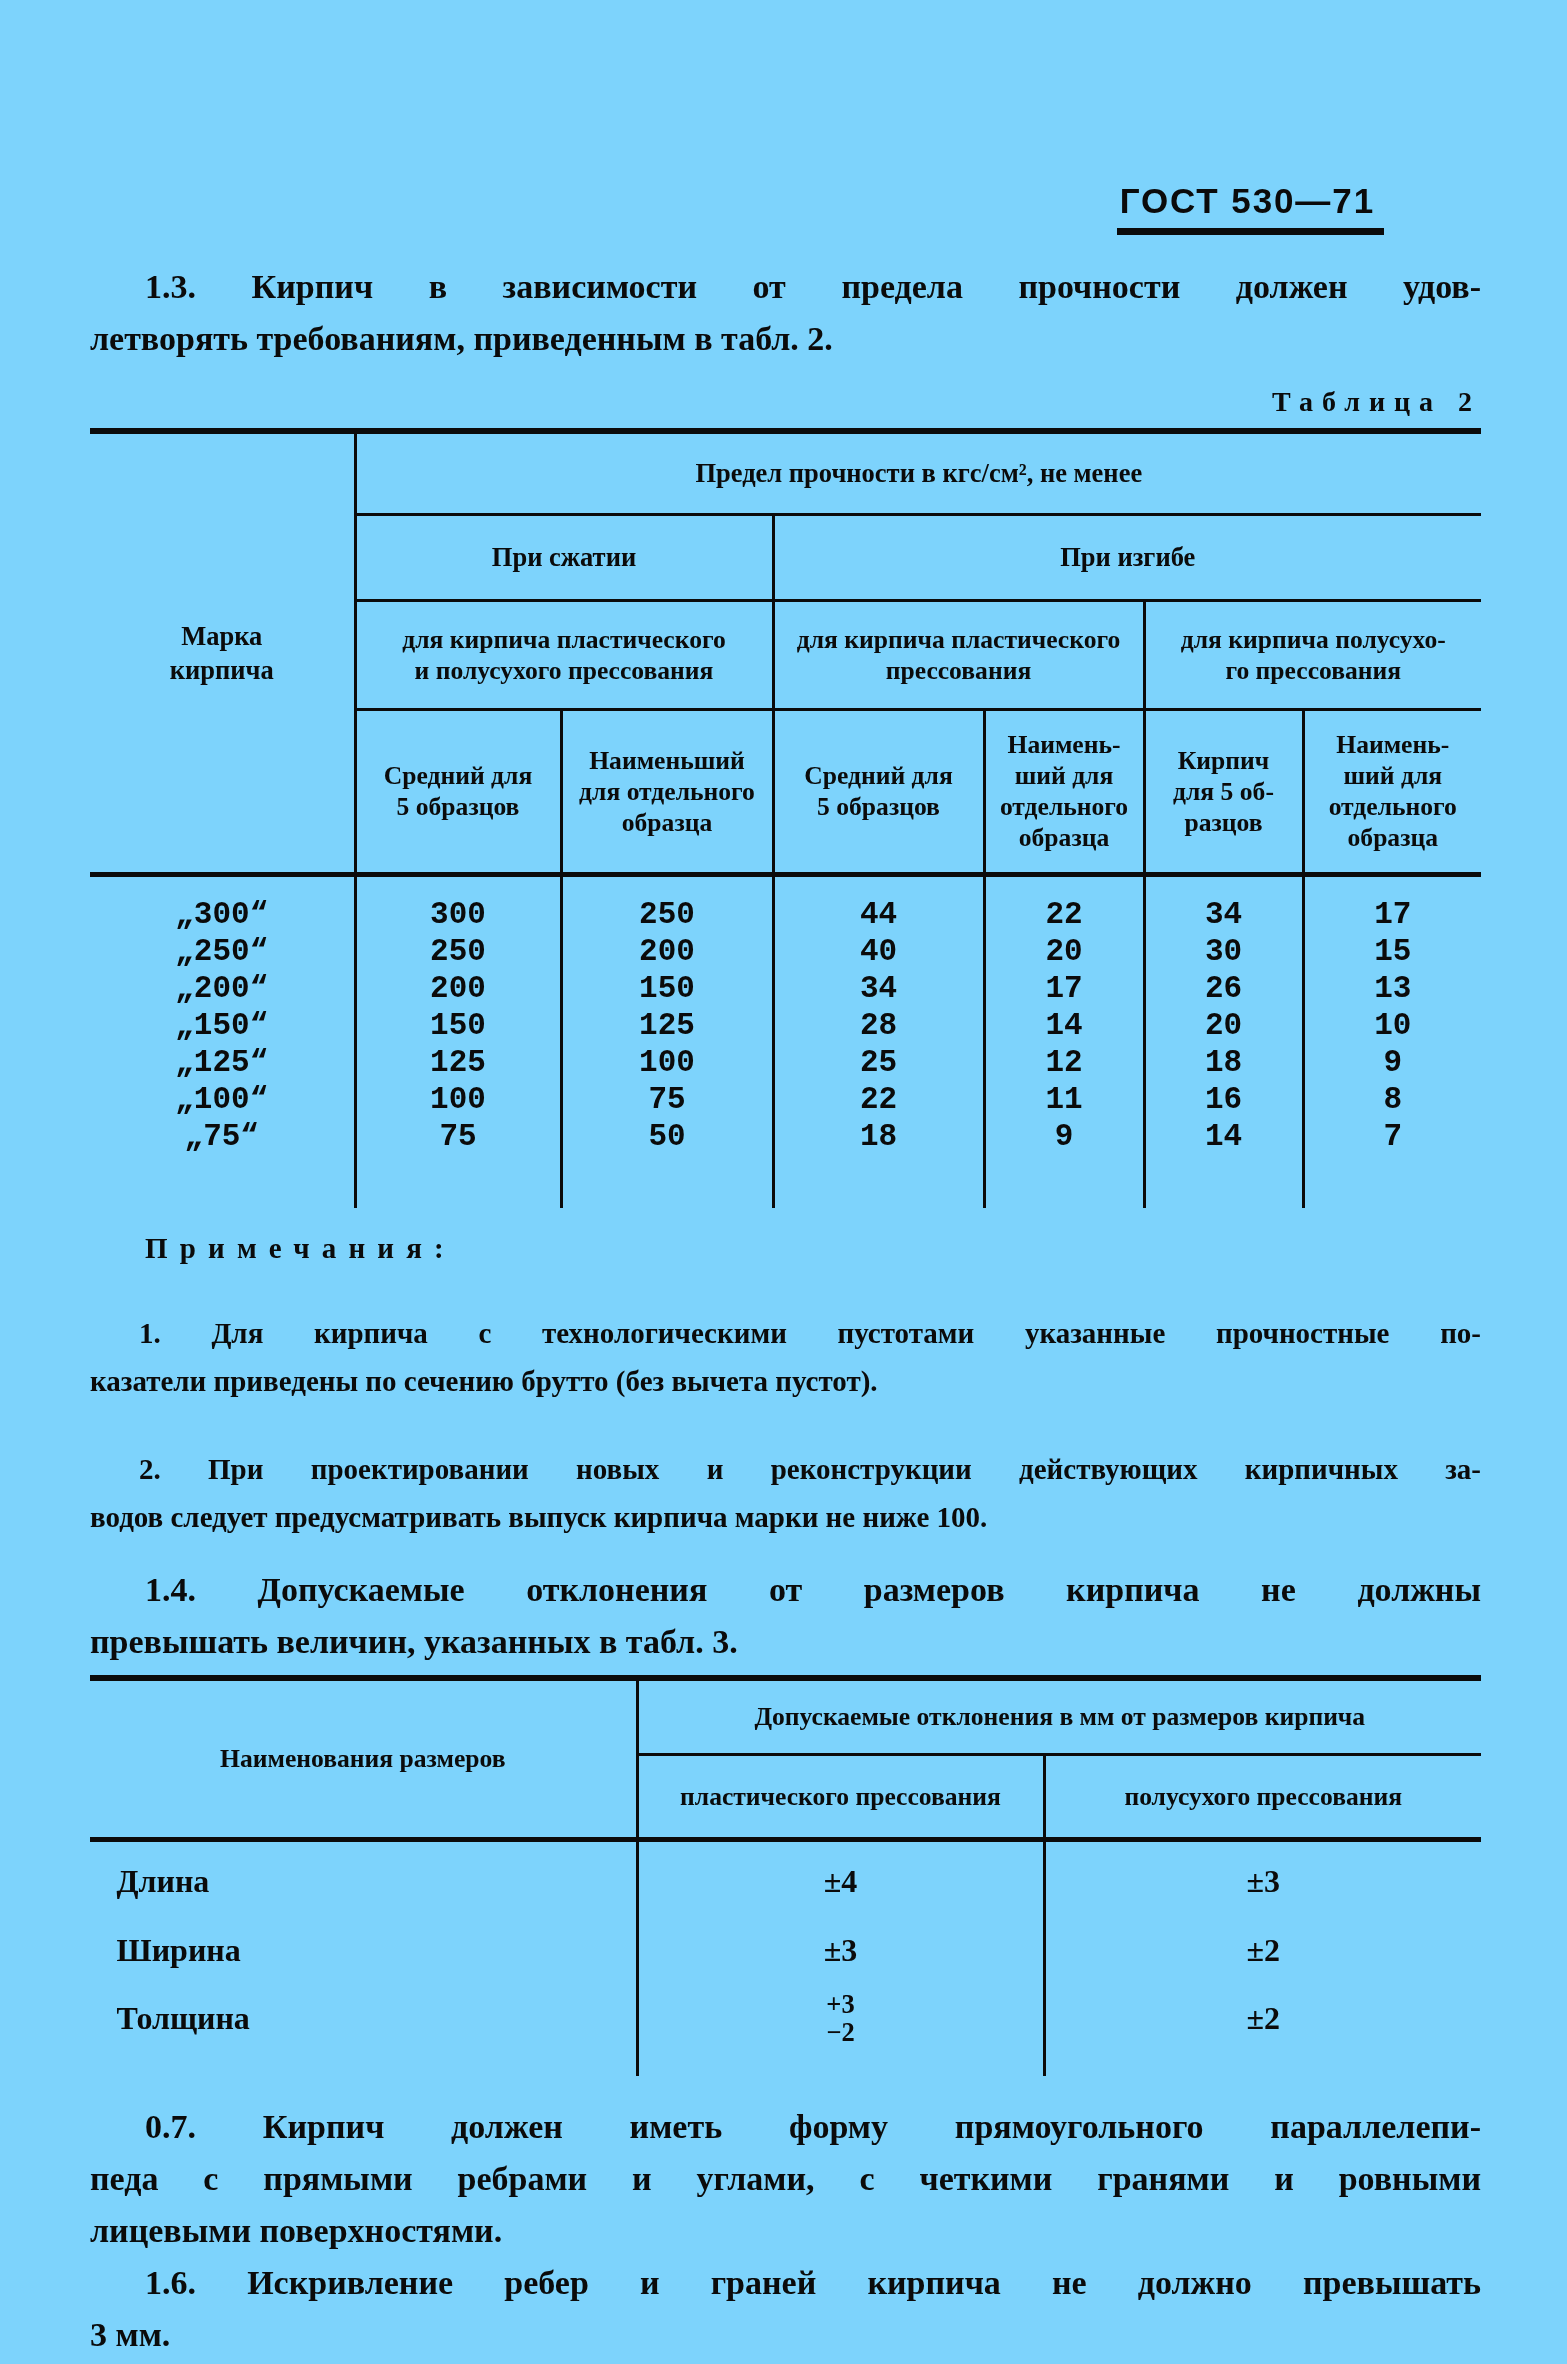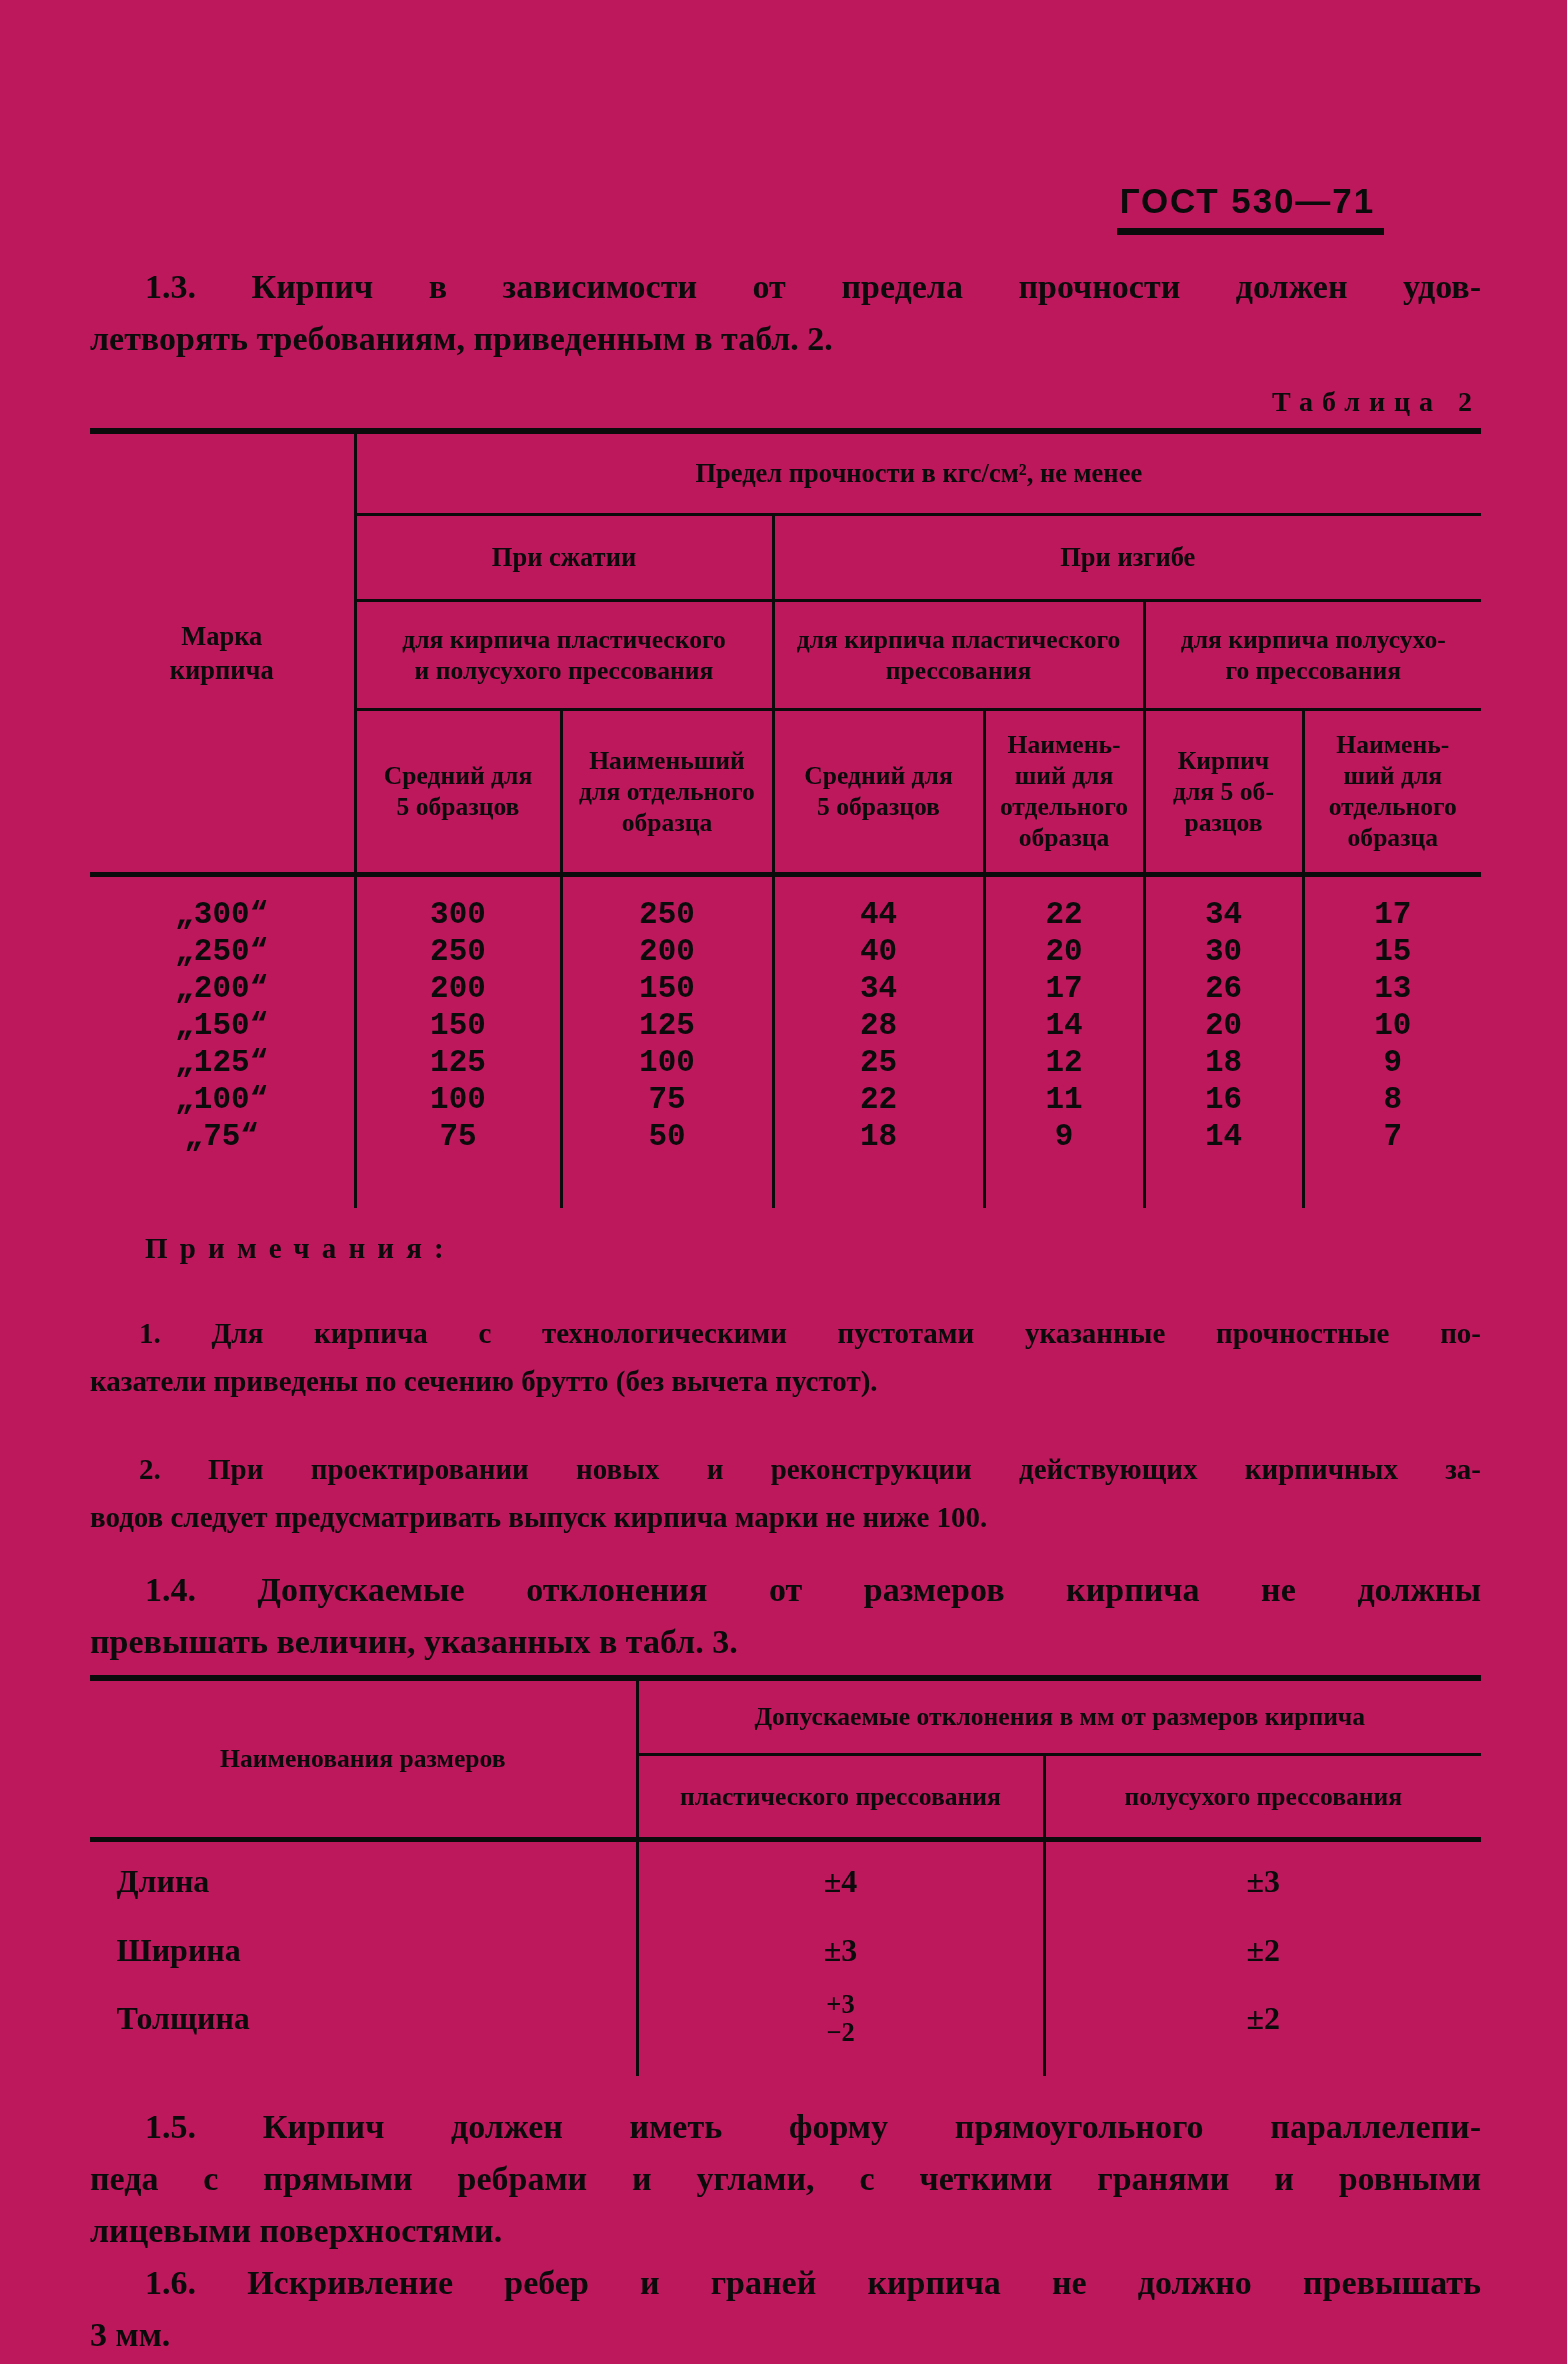--- a/index.html
+++ b/index.html
@@ -1,18 +1,18 @@
 <!DOCTYPE html>
 <html style="font-size:15px"><head>
 <meta charset="utf-8">
 <style>
   html,body{margin:0;padding:0;background:#e8e8e8;}
   .page{
     position:relative; width:1567px; height:2365px; margin:0 auto;
-    background:#be185d; color:#0b0b0b; overflow:hidden;
+    background:#7dd3fc; color:#0b0b0b; overflow:hidden;
     font-family:"Liberation Serif", serif; font-weight:700;
   }
   .content{margin:0 86px 0 90px; width:1391px;}
 
   
   .gost-header{margin-top:180px; text-align:right; padding-right:106px;
     font-family:"Liberation Sans", sans-serif; font-size:35px; line-height:42px; letter-spacing:1.9px;}
   .gost-underline{margin-top:5.7px; margin-left:auto; margin-right:97px; width:267px; height:0;
     border-bottom:7.6px solid #0b0b0b;}
 
@@ -276,21 +276,21 @@
       </tr>
       <tr class="spacer">
         <td></td>
         <td class="bL"></td>
         <td class="bL"></td>
       </tr>
       </tbody>
     </table>
 
     <div class="para p15">
-      <div class="jline firstline">1.5. Кирпич должен иметь форму прямоугольного параллелепи-</div>
+      <div class="jline firstline">0.7. Кирпич должен иметь форму прямоугольного параллелепи-</div>
       <div class="jline">педа с прямыми ребрами и углами, с четкими гранями и ровными</div>
       <div class="lastline">лицевыми поверхностями.</div>
     </div>
 
     <div class="para">
       <div class="jline firstline">1.6. Искривление ребер и граней кирпича не должно превышать</div>
       <div class="lastline">3 мм.</div>
     </div>
 
     <div class="page-number">31</div>

